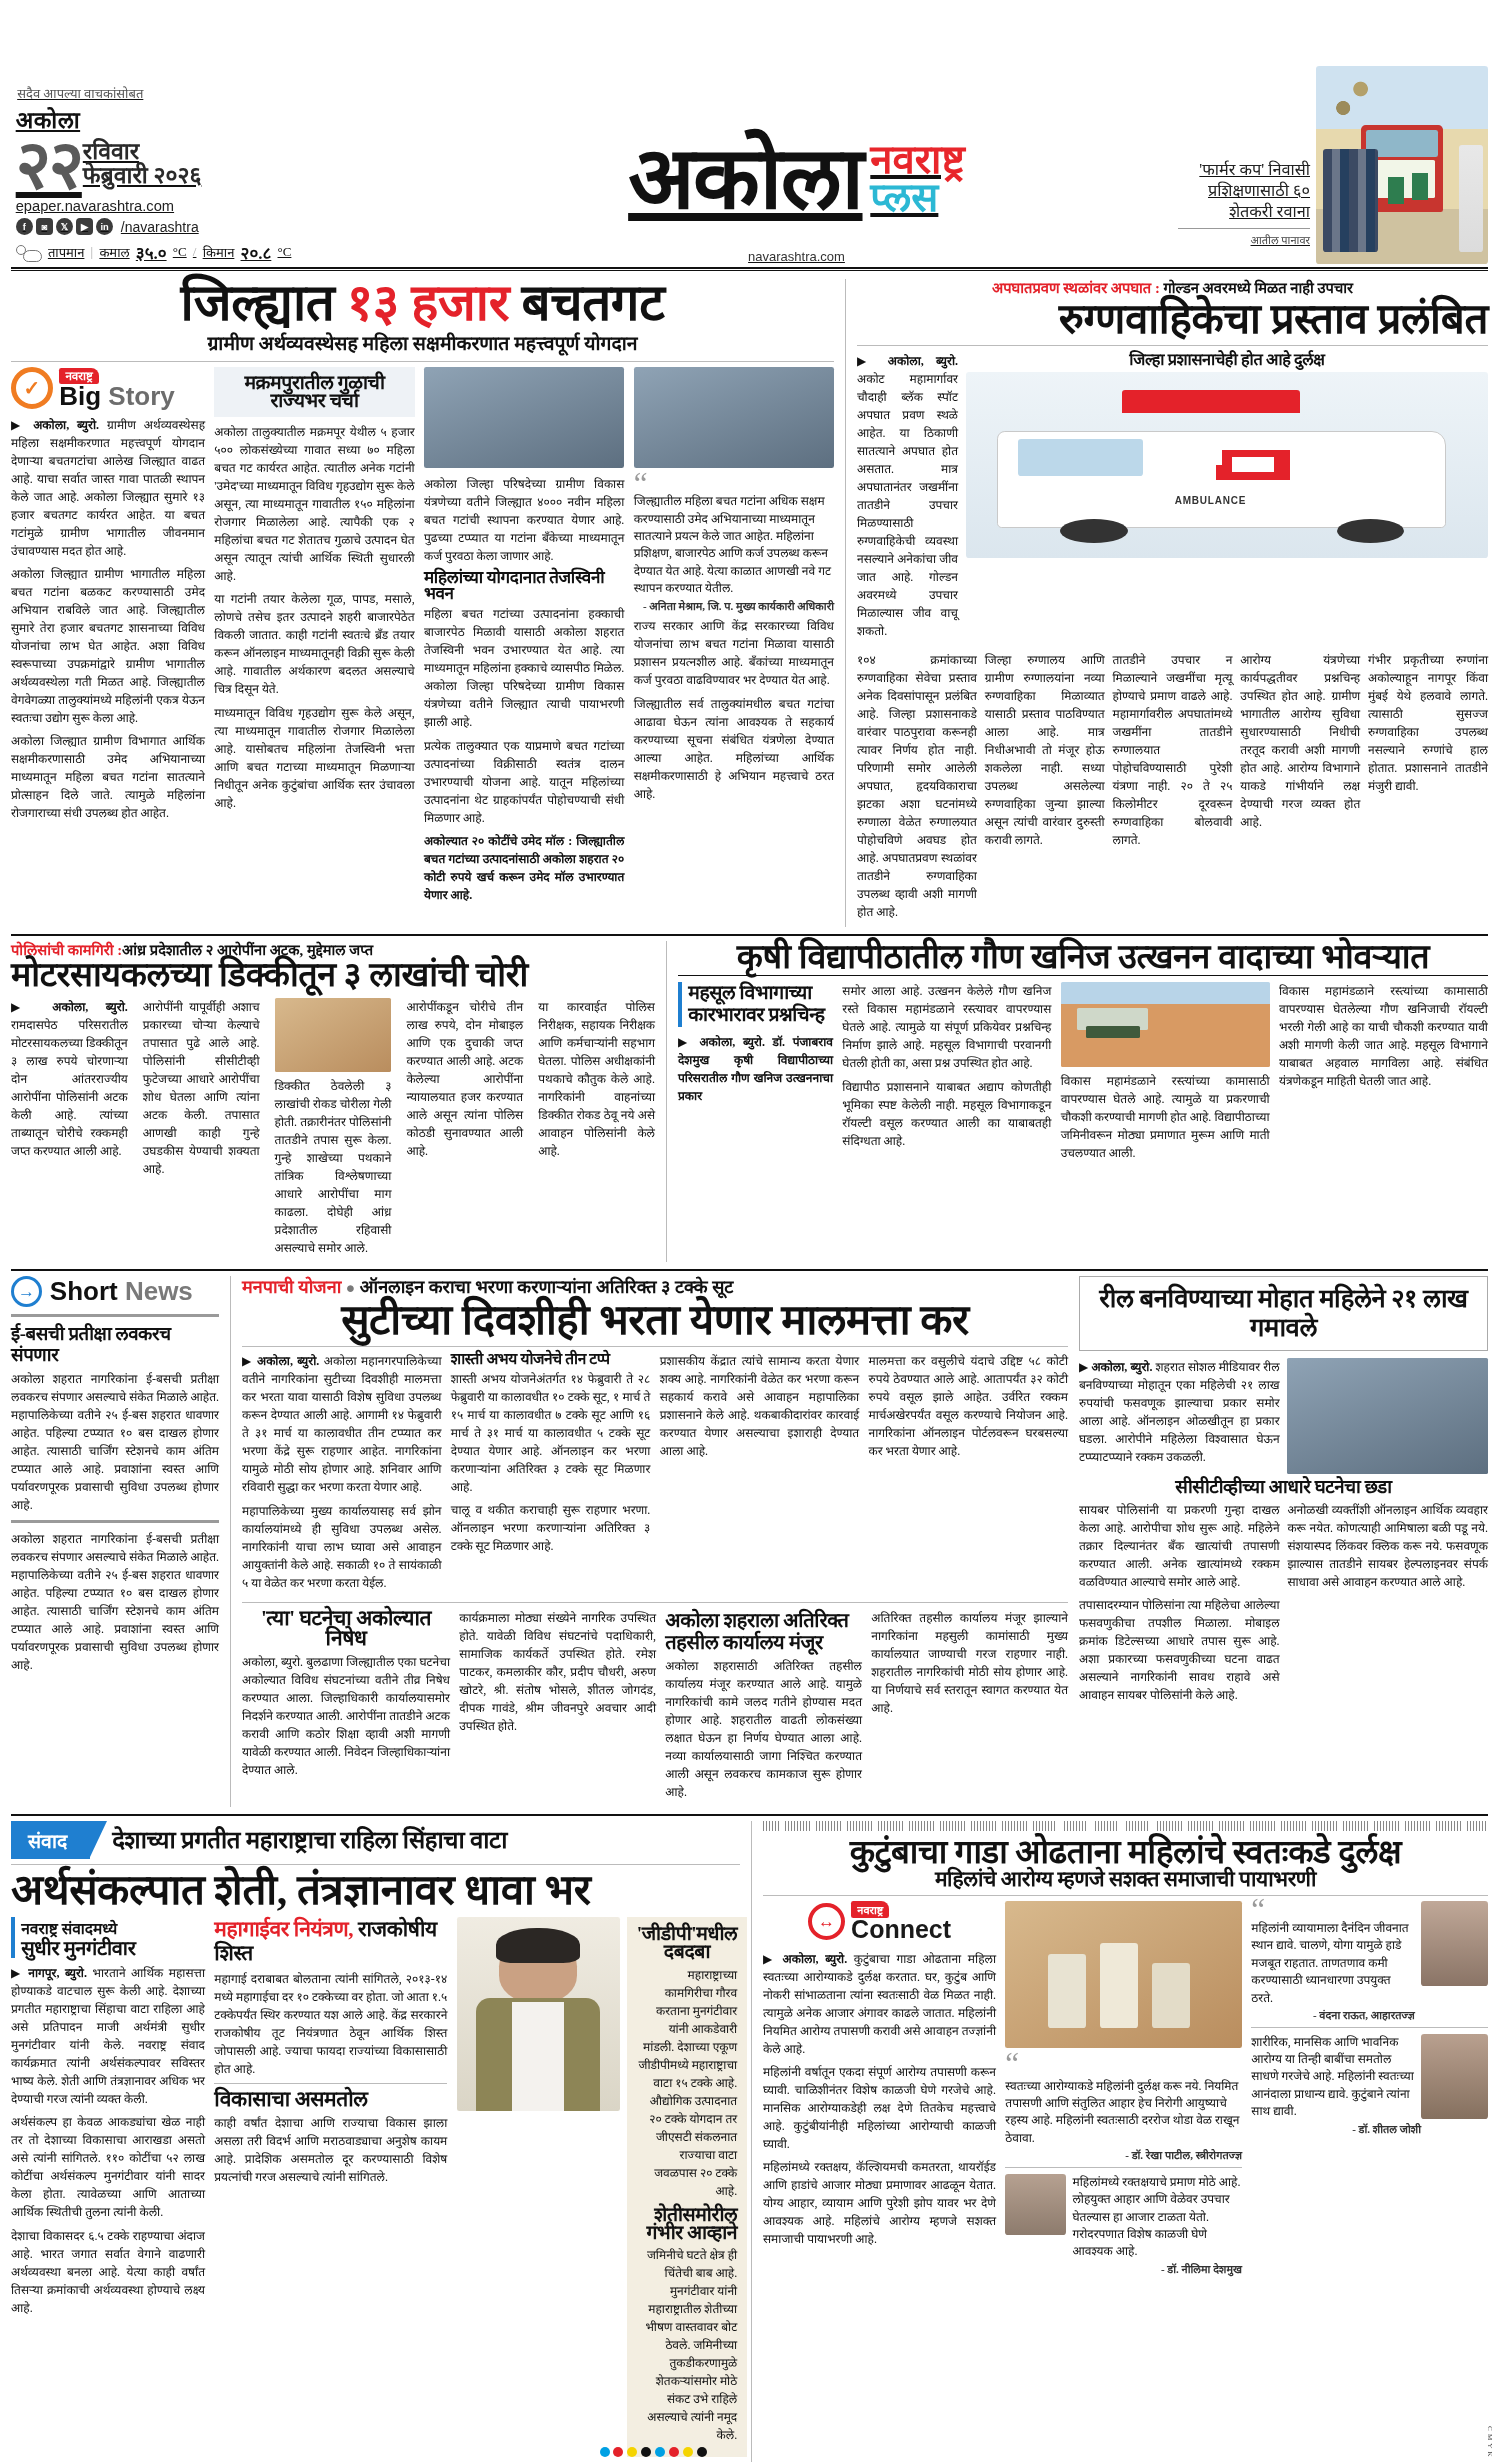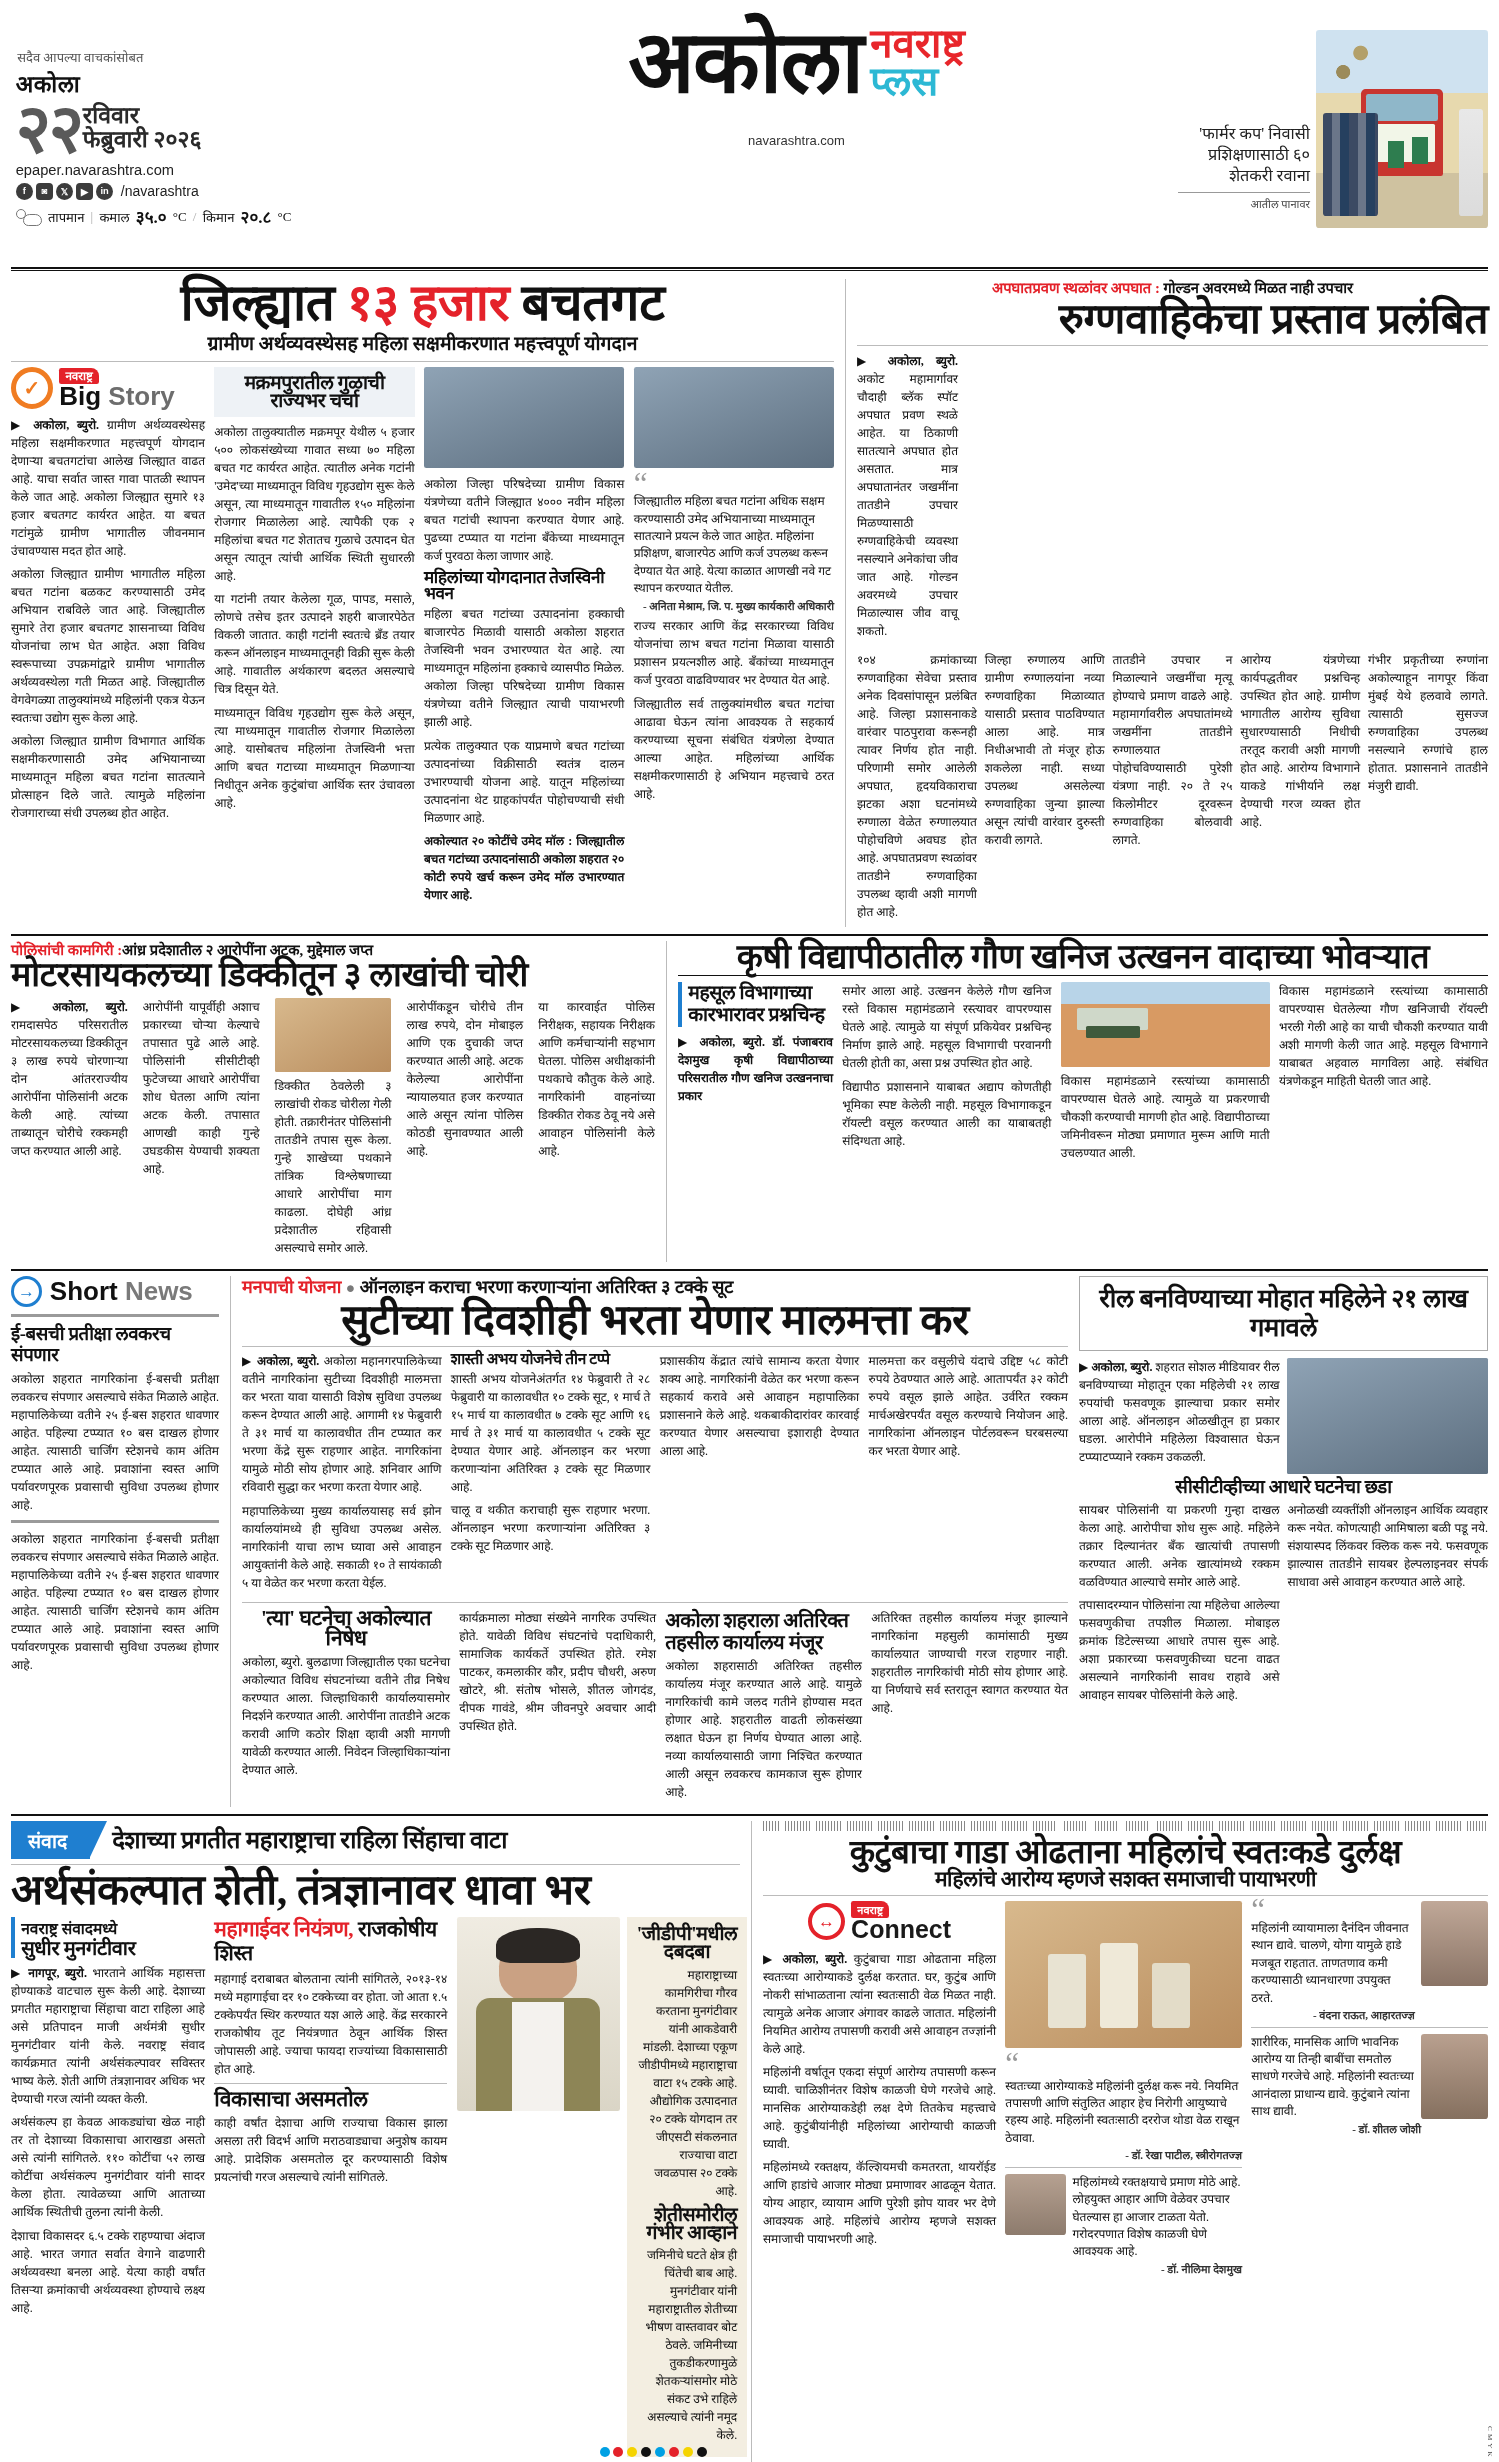--- a/index.html
+++ b/index.html
@@ -8,21 +8,21 @@
     width: 1499px;
     background: #fff;
     font-family: "Liberation Serif", "DejaVu Serif", serif;
     color: #111;
   }
   body { padding: 0; }
 
   .page { width: 1499px; height: 2462px; position: relative; background: #fff; padding: 7.8px 11px 0 11px; }
 
   
-  .masthead { display: flex; align-items: flex-start; height: 256px; }
+  .masthead { display: flex; align-items: flex-end; height: 256px; text-decoration: underline; }
   .mh-left { width: 404px; padding-top: 40px; }
   .mh-tagline { font-size: 13px; color: #555; font-family: "Liberation Serif", serif; padding-left: 6.2px; }
   .mh-city { font-size: 23px; font-weight: 700; letter-spacing: 0.4px; padding-left: 4.7px; margin-top: 1.6px; }
   .mh-daterow { display: flex; align-items: flex-start; gap: 1px; padding-left: 4.7px; margin-top: -1.6px;}
   .mh-daynum { font-size: 68px; font-weight: 800; color: #5a5a5a; line-height: .92; letter-spacing: -2.3px; }
   .mh-daytext { padding-top: 6.2px; }
   .mh-dayname { font-size: 23px; font-weight: 600; color: #2a2a2a; line-height: 1.05; }
   .mh-monthyear { font-size: 23px; font-weight: 700; color: #2a2a2a; line-height: 1.05; }
   .mh-epaper { font-size: 14.7px; color: #222; padding-left: 4.7px; margin-top: 1.6px; font-family:"Liberation Sans",sans-serif;}
   .mh-social { display: flex; align-items: center; gap: 3.1px; padding-left: 4.7px; margin-top: 4.7px; }
@@ -273,20 +273,34 @@
         <span class="red">अपघातप्रवण स्थळांवर अपघात :</span><span> गोल्डन अवरमध्ये मिळत नाही उपचार</span>
       </div>
       <div class="hl-black h-xl" style="text-align:right;margin-top:3.1px;">रुग्णवाहिकेचा प्रस्ताव प्रलंबित</div>
       <div class="hr-thin"></div>
 
       <div style="display:grid;grid-template-columns:101px 1fr;gap:7.8px;">
         <div class="body-txt">
           <p><span class="dateline">▶ अकोला, ब्युरो.</span>
              <span>अकोट महामार्गावर चौदाही ब्लॅक स्पॉट अपघात प्रवण स्थळे आहेत. या ठिकाणी सातत्याने अपघात होत असतात. मात्र अपघातानंतर जखमींना तातडीने उपचार मिळण्यासाठी रुग्णवाहिकेची व्यवस्था नसल्याने अनेकांचा जीव जात आहे. गोल्डन अवरमध्ये उपचार मिळाल्यास जीव वाचू शकतो.</span></p>
         </div>
+        <div>
+          <div class="hl-black" style="font-size:16.3px;text-align:center;margin-bottom:4.7px;">जिल्हा प्रशासनाचेही होत आहे दुर्लक्ष</div>
+          <div style="height:186px;background:linear-gradient(#eef4f8,#dbe6ee);border-radius:3.1px;position:relative;overflow:hidden;">
+            <div style="position:absolute;left:6%;bottom:16%;width:86%;height:52%;background:#fff;border:1.6px solid #c9c9c9;border-radius:7.8px 14px 4.7px 4.7px;"></div>
+            <div style="position:absolute;left:10%;bottom:44%;width:24%;height:20%;background:#bcd8ea;border-radius:3.1px;"></div>
+            <div style="position:absolute;left:48%;bottom:42%;width:14%;height:16%;background:#e4222a;"></div>
+            <div style="position:absolute;left:51%;bottom:46%;width:8%;height:8%;background:#fff;"></div>
+            <div style="position:absolute;left:46%;bottom:50%;width:3%;height:10%;background:#fff;"></div>
+            <div style="position:absolute;left:40%;bottom:28%;font:700 10px 'Liberation Sans',sans-serif;color:#333;letter-spacing:0.8px;">AMBULANCE</div>
+            <div style="position:absolute;left:18%;bottom:8%;width:13%;height:13%;background:#333;border-radius:50%;"></div>
+            <div style="position:absolute;right:16%;bottom:8%;width:13%;height:13%;background:#333;border-radius:50%;"></div>
+            <div style="position:absolute;left:30%;top:10%;width:34%;height:12%;background:#e4222a;border-radius:3.1px 3.1px 0 0;"></div>
+          </div>
+        </div>
       </div>
 
       <div style="display:grid;grid-template-columns:repeat(5,1fr);gap:7.8px;margin-top:6.2px;">
         <div class="body-txt">
             <p>१०४ क्रमांकाच्या रुग्णवाहिका सेवेचा प्रस्ताव अनेक दिवसांपासून प्रलंबित आहे. जिल्हा प्रशासनाकडे वारंवार पाठपुरावा करूनही त्यावर निर्णय होत नाही. परिणामी समोर आलेली अपघात, हृदयविकाराचा झटका अशा घटनांमध्ये रुग्णाला वेळेत रुग्णालयात पोहोचविणे अवघड होत आहे. अपघातप्रवण स्थळांवर तातडीने रुग्णवाहिका उपलब्ध व्हावी अशी मागणी होत आहे.</p>
           </div>
         <div class="body-txt">
             <p>जिल्हा रुग्णालय आणि ग्रामीण रुग्णालयांना नव्या रुग्णवाहिका मिळाव्यात यासाठी प्रस्ताव पाठविण्यात आला आहे. मात्र निधीअभावी तो मंजूर होऊ शकलेला नाही. सध्या उपलब्ध असलेल्या रुग्णवाहिका जुन्या झाल्या असून त्यांची वारंवार दुरुस्ती करावी लागते.</p>
           </div>
         <div class="body-txt">

